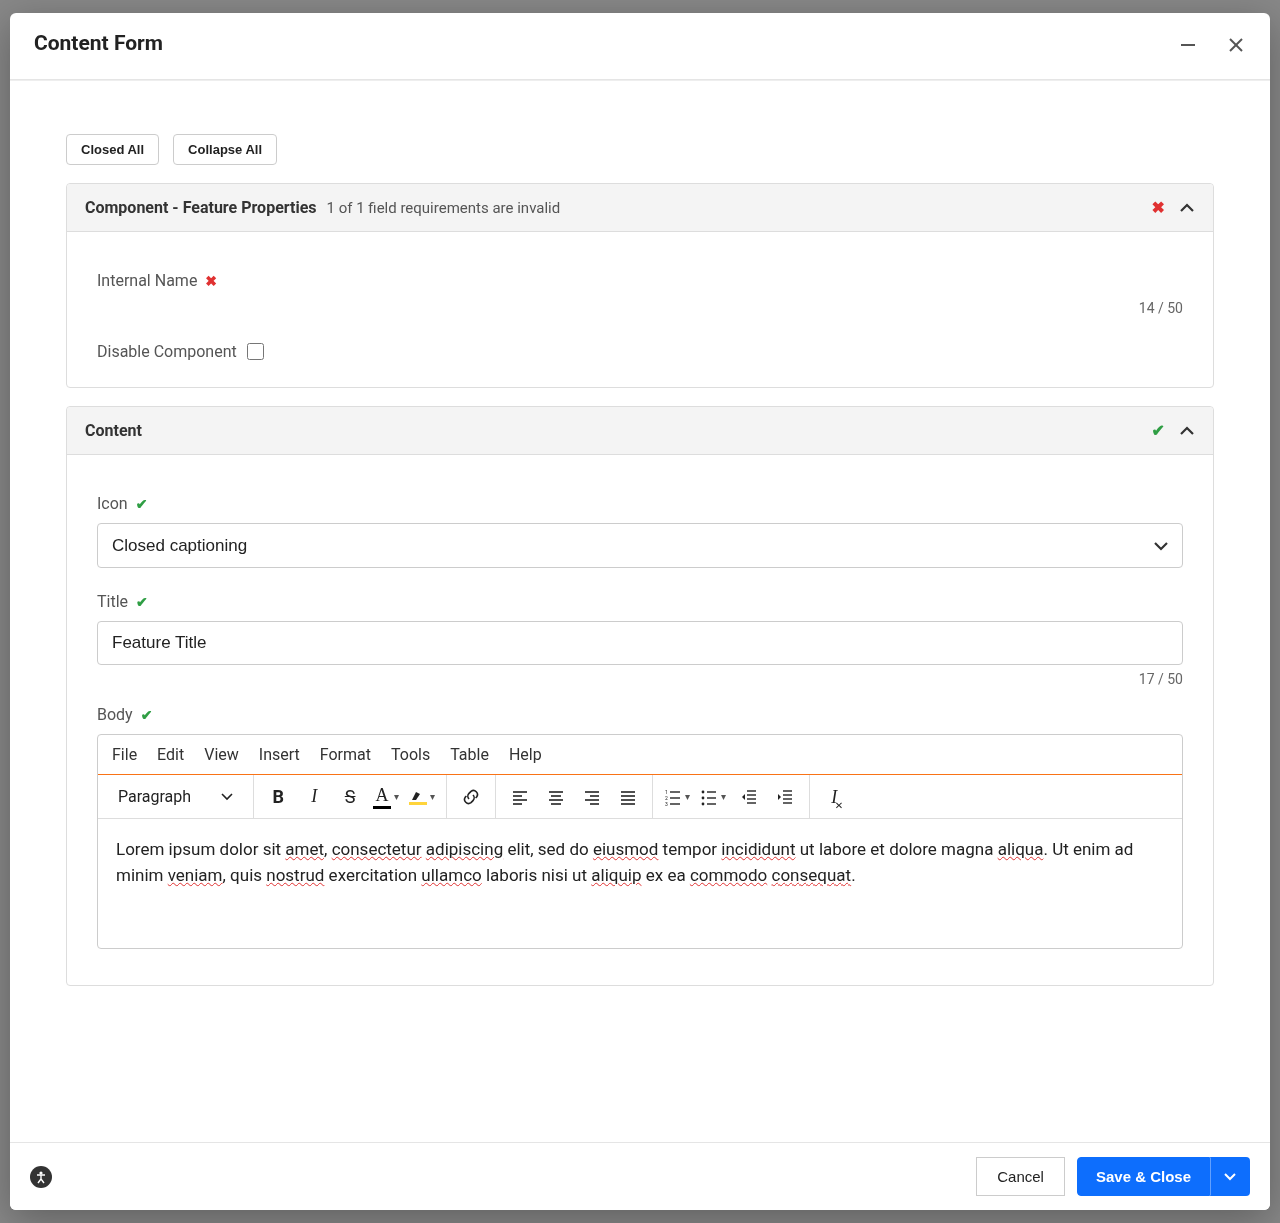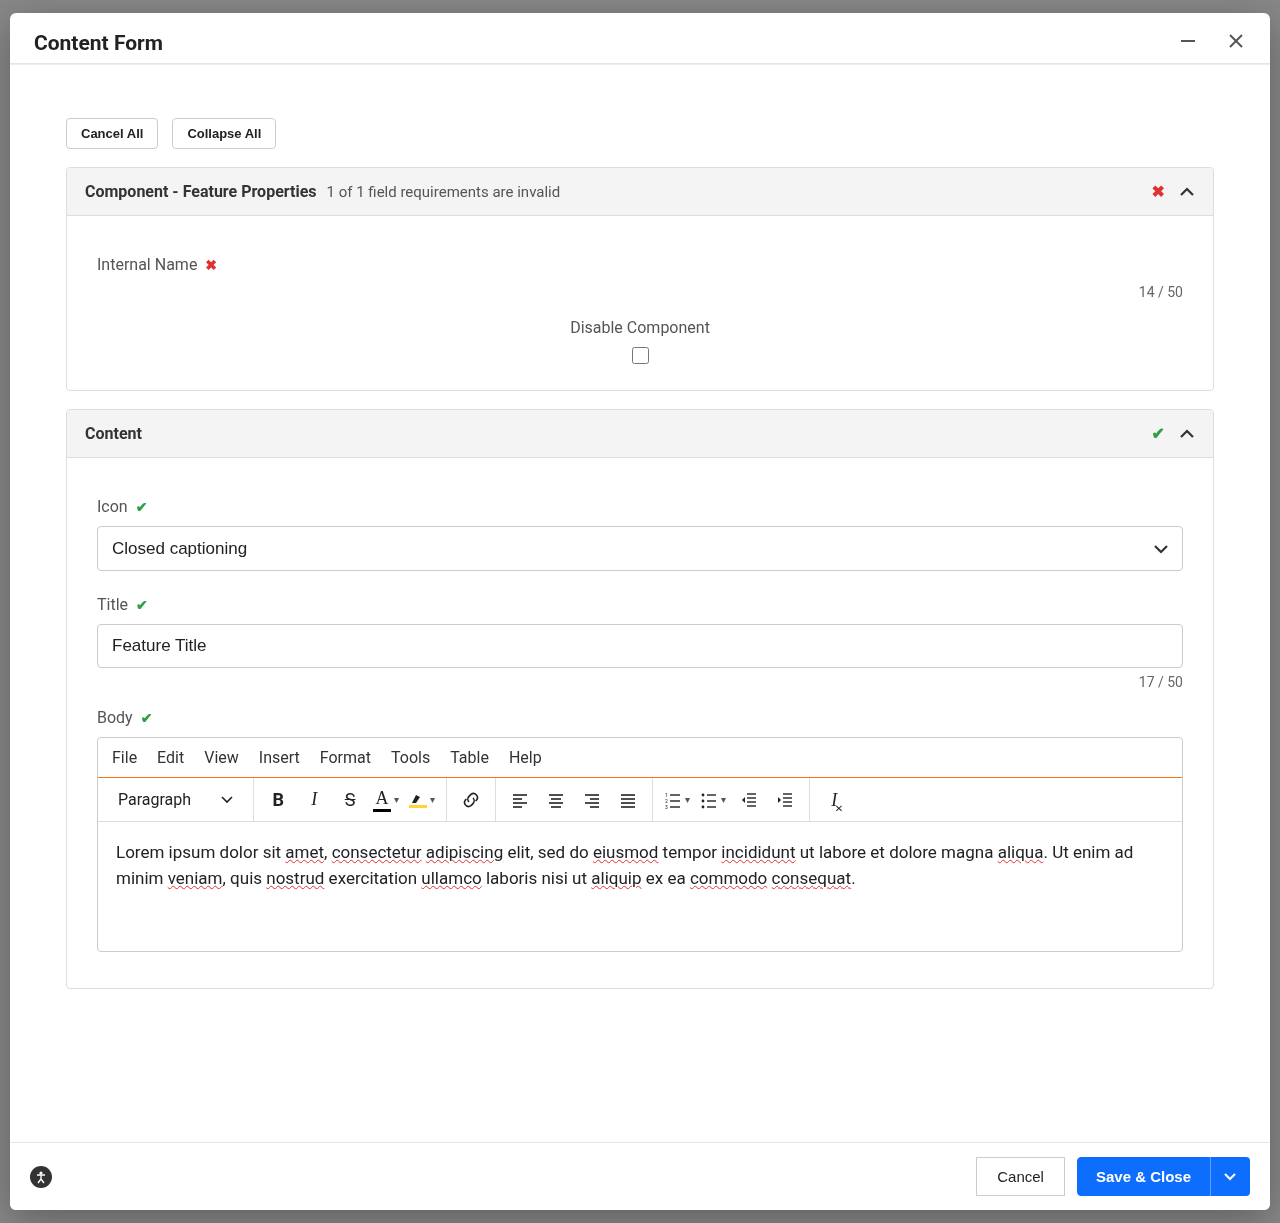--- a/index.html
+++ b/index.html
@@ -24,22 +24,22 @@
   bottom: 13px;
   background: #fff;
   border-radius: 6px;
   box-shadow: 0 10px 40px rgba(0,0,0,.3);
   display: flex;
   flex-direction: column;
   overflow: hidden;
 }
 .modal-header {
   display: flex;
-  align-items: flex-start;
-  padding: 18px 24px 8px;
+  align-items: flex-end;
+  padding: 18px 24px 24px;
   border-bottom: 1px solid #e5e5e5;
 }
 .modal-title {
   font-size: 21px;
   font-weight: 700;
   color: #222;
   flex: 1;
 }
 .modal-controls {
   display: flex;
@@ -155,22 +155,21 @@
   font-size: 14px;
   color: #666;
   margin-top: 6px;
 }
 .checkbox-row {
   display: flex;
   align-items: center;
   gap: 10px;
   color: #555;
   font-size: 16px;
-  margin-top: 18px;
-  flex-direction: column;
+  margin-top: 26px;
 }
 .checkbox-row input {
   width: 17px;
   height: 17px;
 }
 .select-wrap {
   position: relative;
 }
 .select {
   width: 100%;
@@ -342,21 +341,21 @@
       </button>
     </div>
   </div>
 
   <div class="modal-body">
     <div class="scroll-inner">
 
       <div class="truncated-top"></div>
 
       <div class="toolbar-row">
-        <button class="btn-outline">Cancel All</button>
+        <button class="btn-outline">Closed All</button>
         <button class="btn-outline">Collapse All</button>
       </div>
 
       <div class="panel">
         <div class="panel-head">
           <span class="panel-title">Component - Feature Properties</span>
           <span class="panel-sub">1 of 1 field requirements are invalid</span>
           <div class="panel-head-icons">
             <span class="icon-x-red">✖</span>
             <span>

